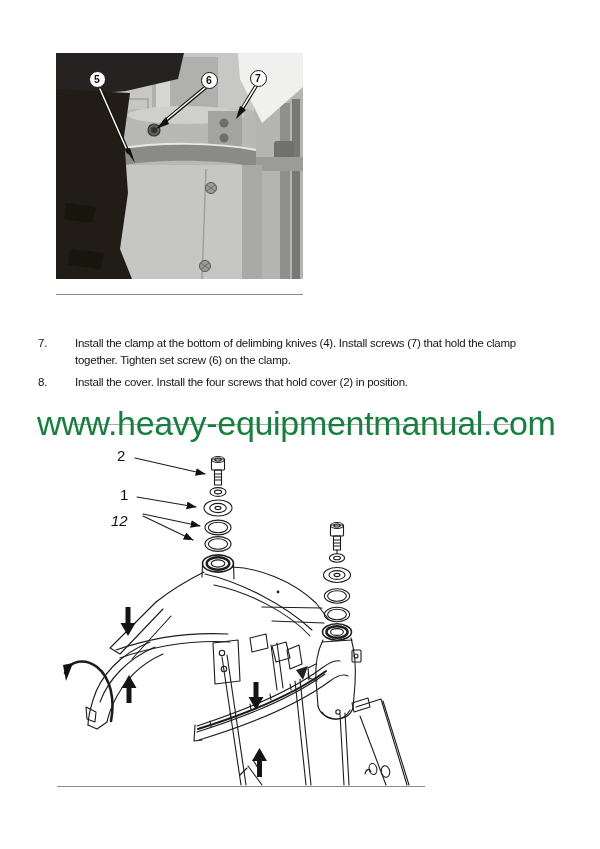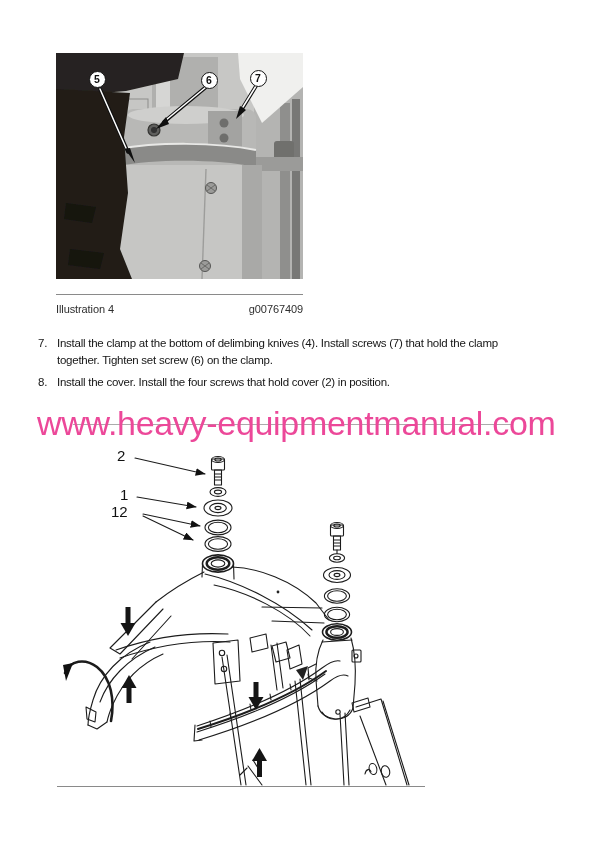--- a/index.html
+++ b/index.html
@@ -21,21 +21,21 @@
   
   .caption-rule { position:absolute; left:56px; top:294px; width:247px; height:1.2px; background:#8a8a8a; }
   .caption-row {
     position:absolute; left:56px; top:303px; width:247px;
     display:flex; justify-content:space-between;
     font-size:11px; color:#2e2e2e; letter-spacing:-0.1px;
   }
   
   .step { position:absolute; left:38px; width:556px; font-size:11.5px; letter-spacing:-0.25px; line-height:17px; color:#151515; }
   .step-num { position:absolute; left:0; top:0; }
-  .step-text { display:block; margin-left:19px; white-space:pre; }
+  .step-text { display:block; margin-left:37px; white-space:pre; }
   
   .wm-rule { position:absolute; left:73px; top:424px; width:440px; height:1.2px; background:#ababab; }
   .watermark {
     position:absolute; left:37px; top:403px; width:560px;
     font-size:34px; letter-spacing:-0.3px; line-height:40px; white-space:nowrap;
   }
   
   .diagram { position:absolute; left:30px; top:440px; width:410px; height:346px; }
   .diagram svg { display:block; width:410px; height:346px; }
   .dlabel { position:absolute; font-size:15px; color:#111; letter-spacing:0; }
@@ -123,37 +123,33 @@
     </div>
     <div class="callout" style="left:144.5px; top:18.5px;">
       <span>6</span>
     </div>
     <div class="callout" style="left:193.5px; top:16.5px;">
       <span>7</span>
     </div>
   </figure>
 
   <div class="caption-rule"></div>
-  <div class="caption-row">
-    <span>Illustration 4</span>
-    <span>g00767409</span>
-  </div>
 
   <div class="step" style="top:335px;">
     <span class="step-num">7.</span>
     <span class="step-text">Install the clamp at the bottom of delimbing knives (4). Install screws (7) that hold the clamp
 together. Tighten set screw (6) on the clamp.</span>
   </div>
   <div class="step" style="top:374px;">
     <span class="step-num">8.</span>
     <span class="step-text">Install the cover. Install the four screws that hold cover (2) in position.</span>
   </div>
 
   <div class="wm-rule"></div>
-  <div class="watermark" style="color: #ec4899;">www.heavy-equipmentmanual.com</div>
+  <div class="watermark" style="color: #15803d;">www.heavy-equipmentmanual.com</div>
 
   <div class="diagram">
     <svg viewBox="30 440 410 346" fill="none" stroke="#1c1c1c" stroke-width="1.1" stroke-linecap="round" stroke-linejoin="round">
       <defs>
         <marker id="ah" markerWidth="9.5" markerHeight="7.5" refX="8.5" refY="3.5" orient="auto">
           <path d="M0,0 L9,3.5 L0,7 Z" fill="#111" stroke="none"></path>
         </marker>
       </defs>
 
       <g>
@@ -288,18 +284,18 @@
         </g>
         <g>
           <polygon points="252,761 267,761 259.5,748"></polygon>
           <rect x="257" y="761" width="5" height="16"></rect>
         </g>
       </g>
     </svg>
 
     <span class="dlabel dlabel-2" style="position:absolute; left:87px; top:7px;">2</span>
     <span class="dlabel dlabel-1" style="position:absolute; left:90px; top:46px;">1</span>
-    <span class="dlabel dlabel-12" style="position:absolute; left:81px; top:63px;">12</span>
+    <span class="dlabel dlabel-12" style="position:absolute; left:81px; top:72px;font-style:italic;">12</span>
   </div>
 
   <div class="bottom-rule"></div>
 
 </div>
 
 </body></html>

